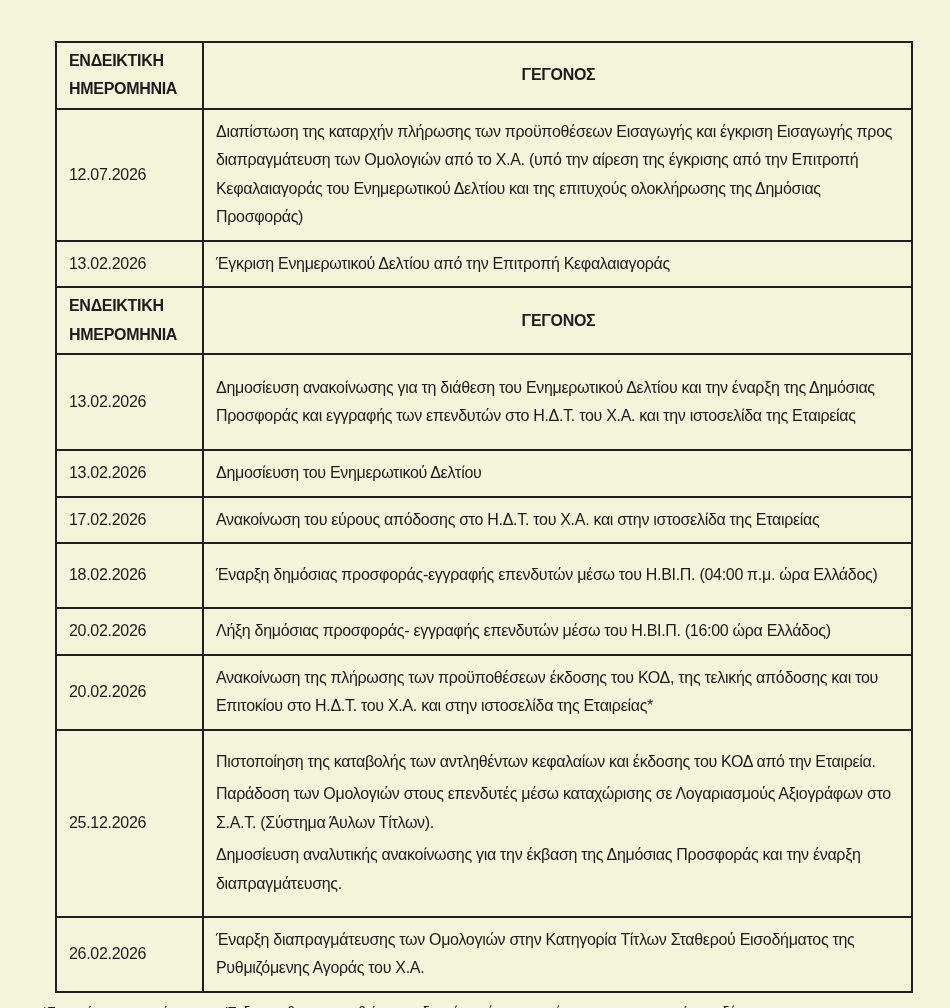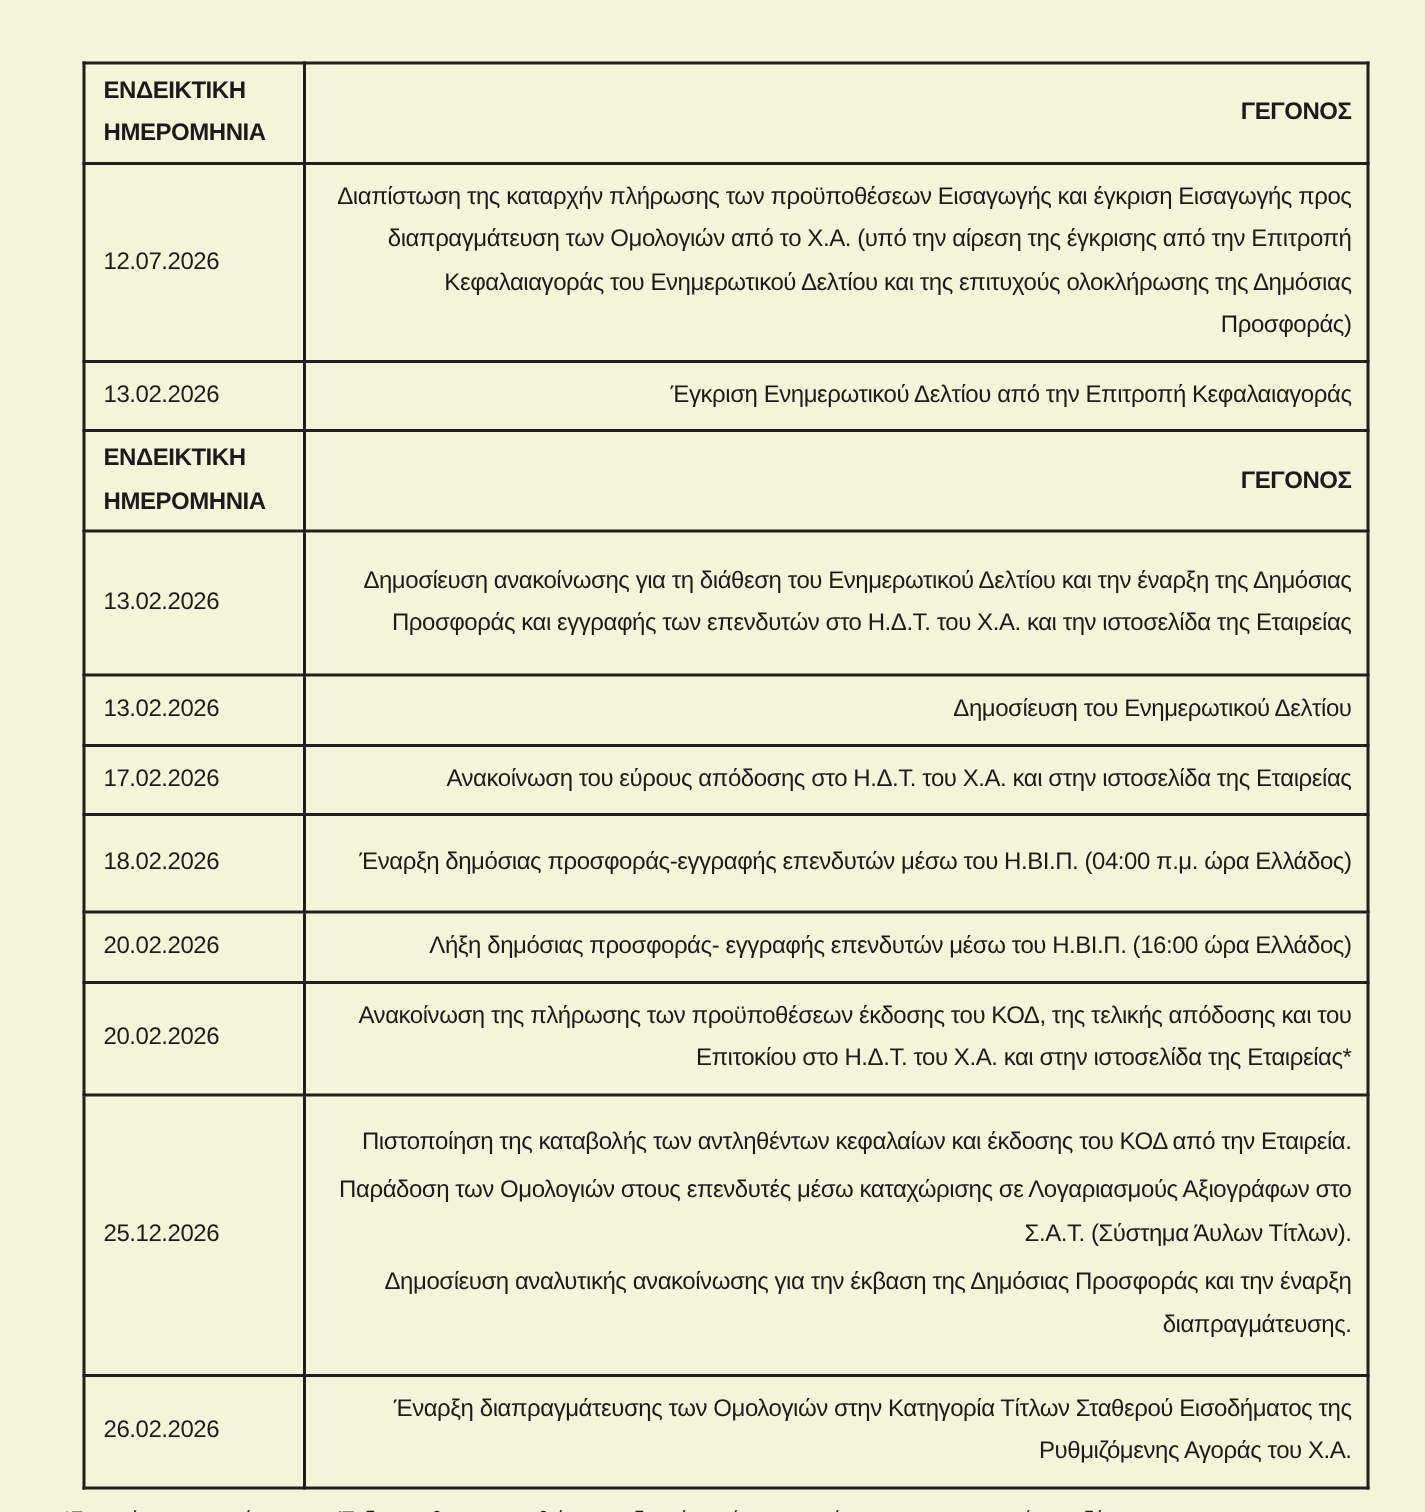--- a/index.html
+++ b/index.html
@@ -36,23 +36,23 @@
     box-sizing: border-box;
     word-wrap: break-word;
   }
   col.c-date  { width: 147px; }
   col.c-event { width: 709px; }
   td.hdr {
     font-weight: bold;
     font-size: 16.5px;
     line-height: 1.6;
   }
-  td.event-col.hdr { text-align: right; }
+  td.event-col.hdr { text-align: center; }
   td.date-col.hdr  { text-align: left; }
-  td.event-col p { margin: 4px 0; text-align: right; }
+  td.event-col p { margin: 4px 0; }
   
   tbody tr:nth-child(1)  { height: 62px; }
   tbody tr:nth-child(2)  { height: 125px; }
   tbody tr:nth-child(3)  { height: 36px; }
   tbody tr:nth-child(4)  { height: 59px; }
   tbody tr:nth-child(5)  { height: 96px; }
   tbody tr:nth-child(6)  { height: 36px; }
   tbody tr:nth-child(7)  { height: 36px; padding-left: 24px; }
   tbody tr:nth-child(8)  { height: 65px; }
   tbody tr:nth-child(9)  { height: 37px; }

